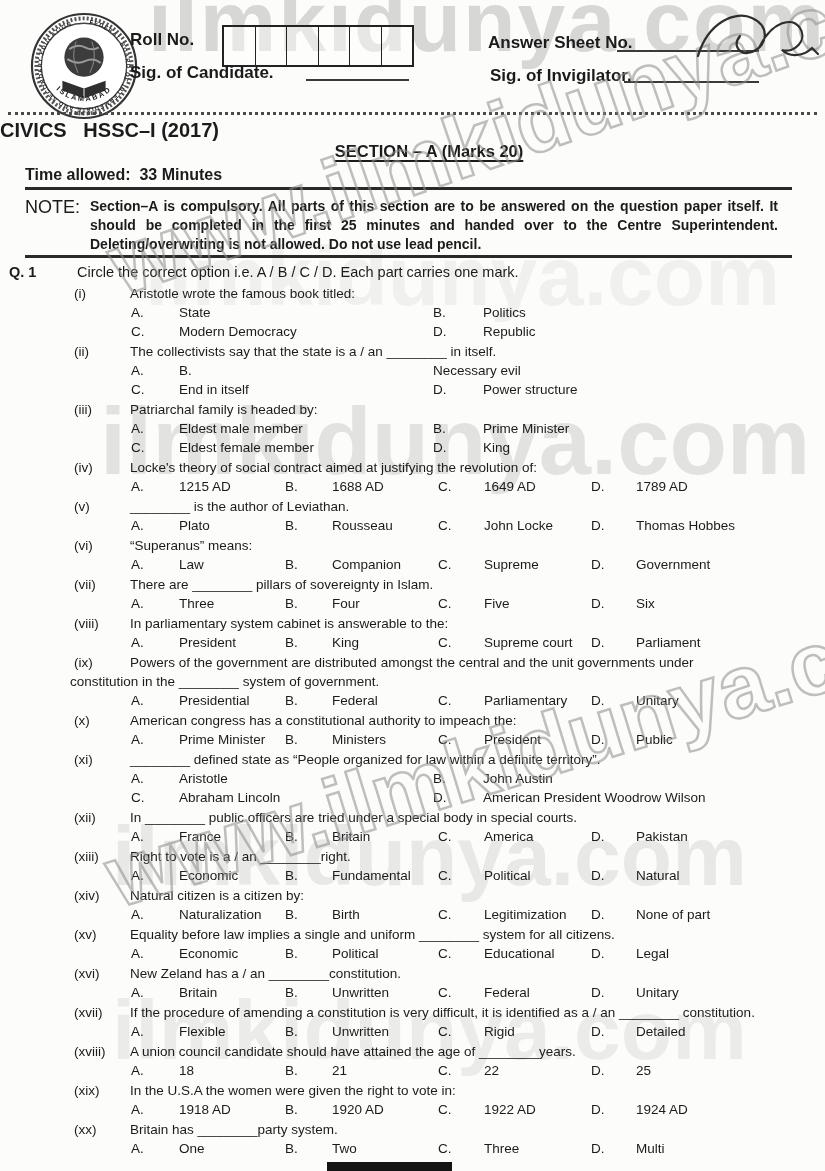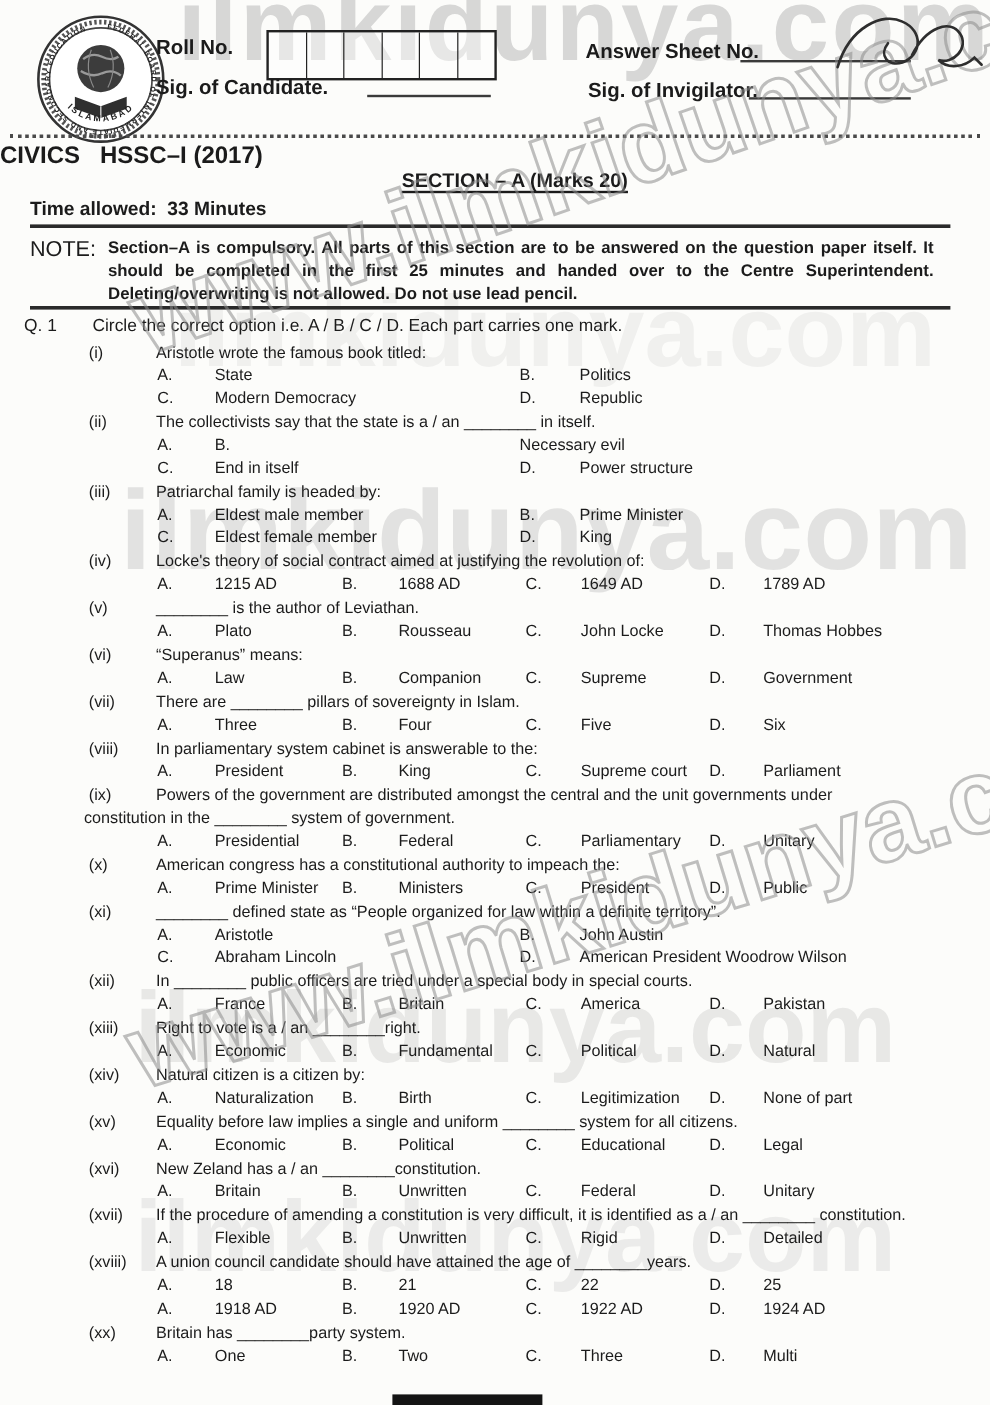--- a/index.html
+++ b/index.html
@@ -36,21 +36,21 @@
   
   .exam-title{position:absolute;top:119px;left:0;width:100%;box-sizing:border-box;
     text-align:left;font-weight:700;font-size:20px;white-space:pre}
   .section-title{position:absolute;top:142px;left:0;width:100%;box-sizing:border-box;padding-left:33px;
     text-align:center;font-weight:700;font-size:16.5px;text-decoration:underline;text-decoration-thickness:2px;text-underline-offset:3px;white-space:pre}
   .time-allowed{position:absolute;left:25px;top:166px;font-weight:700;font-size:16px;white-space:pre}
   .rule{position:absolute;left:25px;width:767px;height:3px;background:#2a2a2a}
   .rule-1{top:187px}.rule-2{top:255px}
   .note-label{position:absolute;left:25px;top:197px;font-weight:400;font-size:18px}
   .note-text{position:absolute;left:90px;top:197px;width:688px;font-weight:700;font-size:14px;line-height:19px;text-align:justify}
-  .q1-label{position:absolute;left:20px;top:264px;font-weight:400;font-size:14.5px}
+  .q1-label{position:absolute;left:9px;top:264px;font-weight:700;font-size:14.5px}
   .q1-instruction{position:absolute;left:77px;top:264px;font-weight:400;font-size:14.5px;white-space:nowrap}
   
   .questions{position:absolute;left:0;top:284px;right:0}
   .q{margin-bottom:1px}
   .q-line{height:19px;line-height:19px;font-size:13.5px;white-space:nowrap}
   .q-num{display:inline-block;margin-left:74px;width:56px}
   .q-cont .q-text{margin-left:70px}
   .opt-row{display:grid;margin-left:131px;height:19px;line-height:19px;font-size:13.5px;white-space:nowrap}
   .row4{grid-template-columns:48px 106px 47px 106px 46px 107px 45px auto}
   .row2{grid-template-columns:48px 254px 50px auto}
@@ -357,20 +357,21 @@
           <span class="opt-text">18</span>
           <span class="opt-label">B.</span>
           <span class="opt-text">21</span>
           <span class="opt-label">C.</span>
           <span class="opt-text">22</span>
           <span class="opt-label">D.</span>
           <span class="opt-text">25</span>
         </div>
       </div>
       <div class="q">
+        <div class="q-line"><span class="q-num">(xix)</span><span class="q-text">In the U.S.A the women were given the right to vote in:</span></div>
         <div class="opt-row row4">
           <span class="opt-label">A.</span>
           <span class="opt-text">1918 AD</span>
           <span class="opt-label">B.</span>
           <span class="opt-text">1920 AD</span>
           <span class="opt-label">C.</span>
           <span class="opt-text">1922 AD</span>
           <span class="opt-label">D.</span>
           <span class="opt-text">1924 AD</span>
         </div>

